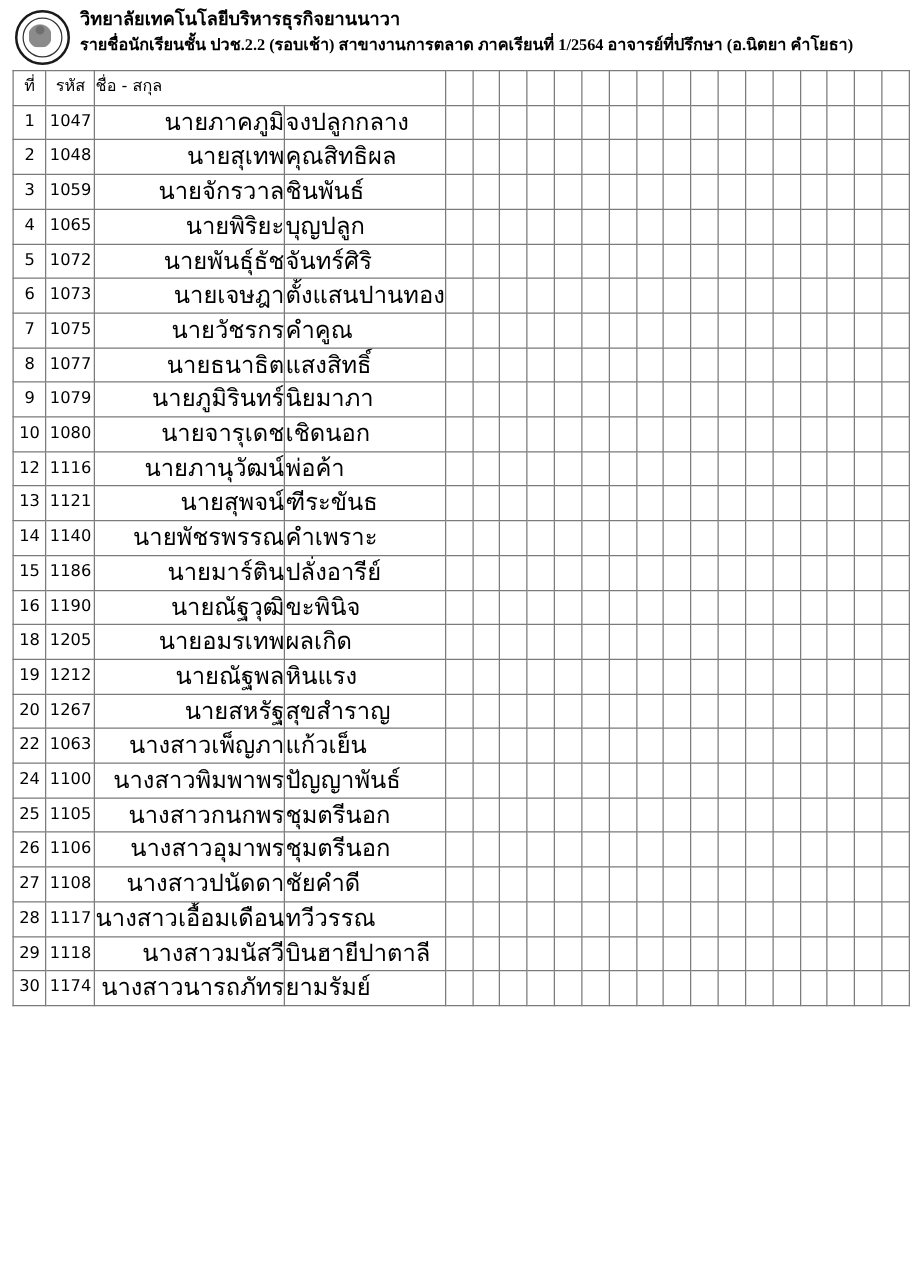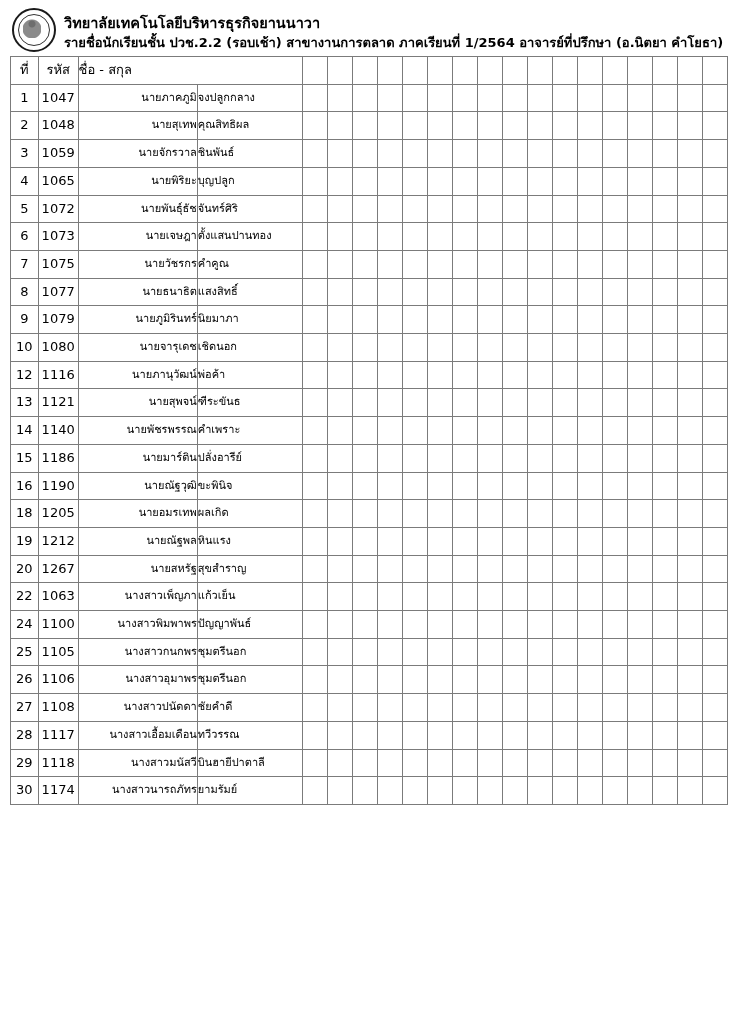--- a/index.html
+++ b/index.html
@@ -20,23 +20,24 @@
     width: 736px;
     height: 1024px;
     position: relative;
     box-sizing: border-box;
     padding: 6px 8px 0 8px;
   }
 
   
   .header {
     display: flex;
-    align-items: flex-end;
+    align-items: flex-start;
     height: 46px;
     padding-left: 4px;
+    font-family: Liberation Serif, serif;
   }
   .logo {
     width: 40px;
     height: 40px;
     flex: 0 0 40px;
     border-radius: 50%;
     border: 2px solid #1a1a1a;
     margin-top: 2px;
     margin-right: 8px;
     position: relative;
@@ -115,21 +116,21 @@
   .c-no   { width: 28px;  text-align: center; }
   .c-code { width: 40px;  text-align: center; }
   .c-name { width: 120px; text-align: right; padding-right: 4px; }
   .c-sur  { width: 106px; text-align: left;  padding-left: 8px; }
   .c-blank{ width: 25.6px; }
 
   thead .c-namegroup { text-align: left; }
 
   tbody td.c-name,
   tbody td.c-sur {
-    font-size: 11px;
+    font-size: 19px;
   }
   tbody td.c-no,
   tbody td.c-code {
     font-size: 13px;
   }
 
   
   td.c-blank { background: #ffffff; }
 </style>
 </head>

